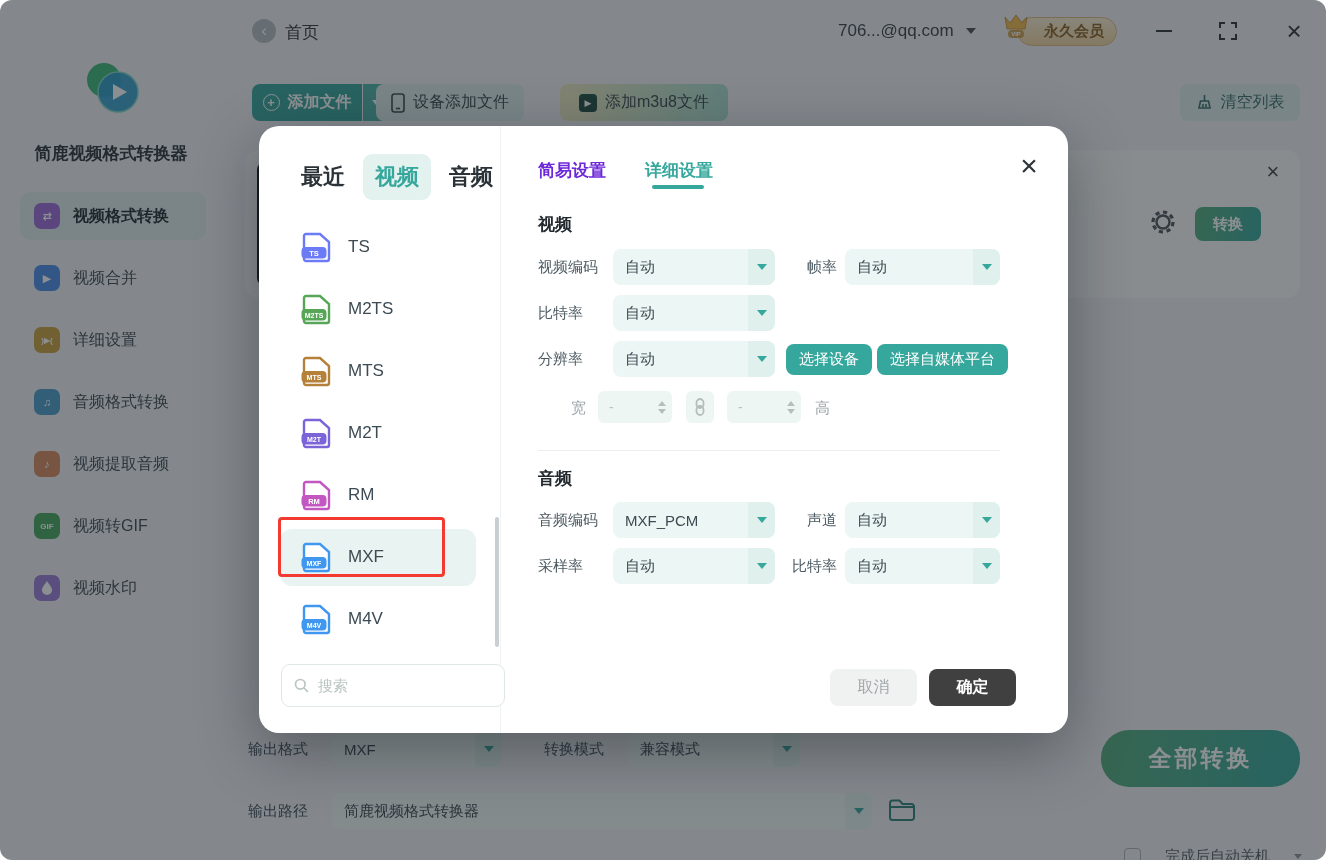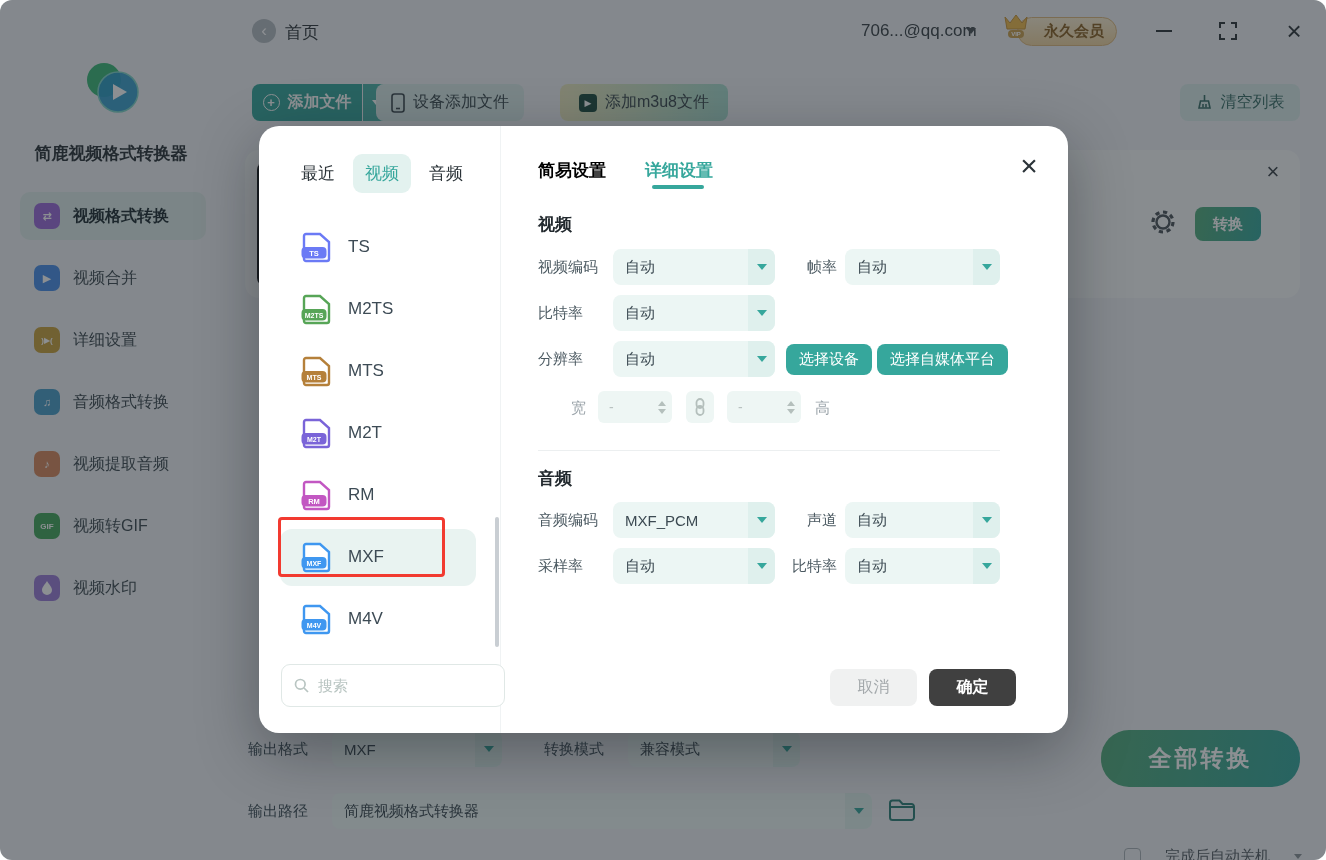--- a/index.html
+++ b/index.html
@@ -4,21 +4,21 @@
 <style>
   html,body{margin:0;padding:0;background:#ffffff;}
   *{box-sizing:border-box;font-family:"Liberation Sans","DejaVu Sans",sans-serif;}
   .app{position:relative;width:1326px;height:860px;background:#eef1f4;overflow:hidden;border-radius:12px;}
   .abs{position:absolute;}
 
   
   .back-btn{left:252px;top:19px;width:24px;height:24px;border-radius:50%;background:#b3bac0;color:#fff;
     display:flex;align-items:center;justify-content:center;font-size:17px;line-height:1;padding-bottom:2px;}
   .home-label{left:285px;top:21px;font-size:17px;color:#30373c;}
-  .account{left:838px;top:21px;font-size:17px;color:#3b4348;margin-left:23px;}
+  .account{left:838px;top:21px;font-size:17px;color:#3b4348;}
   .tri-down{width:0;height:0;border-left:5px solid transparent;border-right:5px solid transparent;border-top:6px solid #4a5257;}
   .account-caret{left:966px;top:28px;}
   .vip{left:1001px;top:13px;width:118px;height:37px;}
   .vip-pill{position:absolute;left:16px;top:4px;width:100px;height:29px;border-radius:15px;
     background:linear-gradient(180deg,#f8ecd0,#eed3a0);border:1px solid #ddb87e;
     display:flex;align-items:center;justify-content:flex-end;padding-right:12px;
     font-size:15px;font-weight:bold;color:#8a6327;}
   .vip-crown{position:absolute;left:-2px;top:-5px;}
   .win-btn{width:30px;height:30px;display:flex;align-items:center;justify-content:center;color:#2f363b;}
   .min-btn{left:1149px;top:16px;}
@@ -75,35 +75,35 @@
   .shutdown{left:1124px;top:811px;display:flex;align-items:center;gap:24px;margin-top:36px;}
   .checkbox{width:17px;height:17px;border:1.5px solid #a9b1b7;border-radius:4px;background:transparent;}
   .shutdown-label{font-size:15px;color:#555d64;}
   .shutdown .tri-down{border-left-width:4px;border-right-width:4px;border-top-width:5px;border-top-color:#8a9298;}
 
   
   .overlay{left:0;top:0;right:0;bottom:0;background:rgba(26,31,37,0.5);z-index:10;}
   .modal{left:259px;top:126px;width:809px;height:607px;background:#fff;border-radius:20px;z-index:20;
     box-shadow:0 18px 60px rgba(10,15,20,.35);}
   .fmt-tabs{position:absolute;left:30px;top:28px;display:flex;align-items:center;gap:6px;}
-  .fmt-tab{padding:8px 12px;font-size:17px;font-weight:normal;color:#2b3338;border-radius:9px;}
+  .fmt-tab{padding:8px 12px;font-size:22px;font-weight:bold;color:#2b3338;border-radius:9px;}
   .fmt-tab.active{background:#e3f2ef;color:#36a79c;}
   .fmt-item{position:absolute;left:40px;display:flex;align-items:center;gap:13px;height:40px;}
   .fmt-name{font-size:17px;color:#3d4b55;}
   .fmt-hl{position:absolute;left:21px;top:403px;width:196px;height:57px;border-radius:12px;background:#e9f3f1;}
   .fmt-red{position:absolute;left:19px;top:391px;width:167px;height:60px;border:3.5px solid #f23a30;border-radius:4px;z-index:5;}
   .f-ico{width:36px;height:31px;display:block;}
   .search-box{position:absolute;left:22px;top:538px;width:224px;height:43px;border:1.5px solid #e0e8e6;border-radius:9px;
     display:flex;align-items:center;gap:7px;padding:0 12px;background:#fff;}
   .search-box input{border:none;outline:none;width:130px;font-size:15px;color:#3c4a52;background:transparent;}
   .search-box input::placeholder{color:#b9c5c2;}
   .list-scrollbar{position:absolute;left:236px;top:391px;width:4px;height:130px;border-radius:2px;background:#c9ced3;}
   .panel-divider{position:absolute;left:241px;top:0;width:1px;height:607px;background:#f0f3f4;}
 
-  .set-tab{position:absolute;top:33px;font-size:17px;font-weight:bold;color:#000000;}
+  .set-tab{position:absolute;top:33px;font-size:17px;font-weight:bold;color:#6d28d9;}
   .set-tab.active{color:#36a79c;}
   .set-underline{position:absolute;left:393px;top:59px;width:52px;height:4px;border-radius:2px;background:#36a79c;}
   .modal-close{position:absolute;left:752px;top:22px;width:36px;height:36px;display:flex;align-items:center;justify-content:center;
     font-size:30px;font-weight:300;color:#2b3338;}
   .sec-title{position:absolute;font-size:17px;font-weight:bold;color:#22292e;}
   .mlabel{position:absolute;font-size:15px;color:#4c5a62;}
   .mlabel.r{width:62px;text-align:right;}
   .tealbtn{position:absolute;height:31px;border-radius:8px;background:#36a79c;color:#fff;font-size:15px;
     display:flex;align-items:center;justify-content:center;padding:0 13px;}
   .spin{position:absolute;width:74px;height:32px;background:#eef6f4;border-radius:6px;display:flex;align-items:center;}

